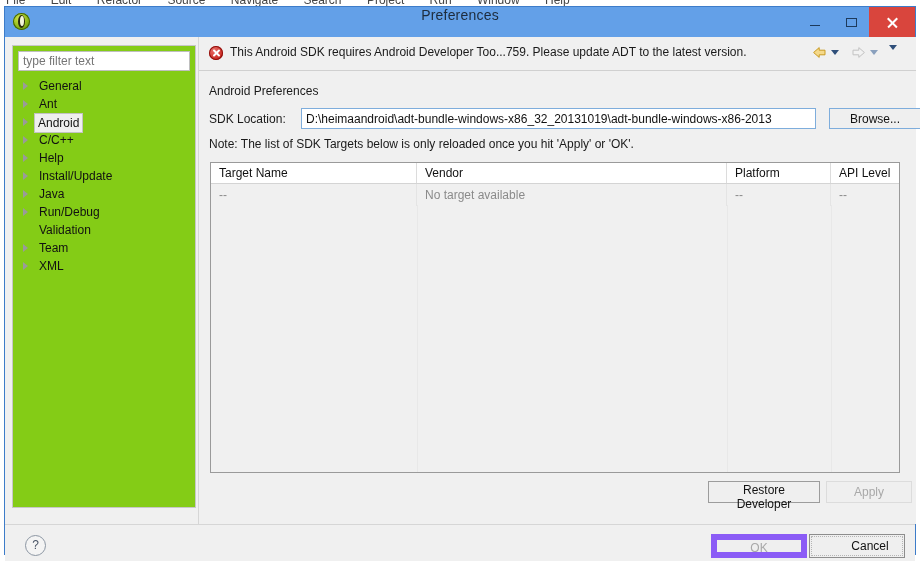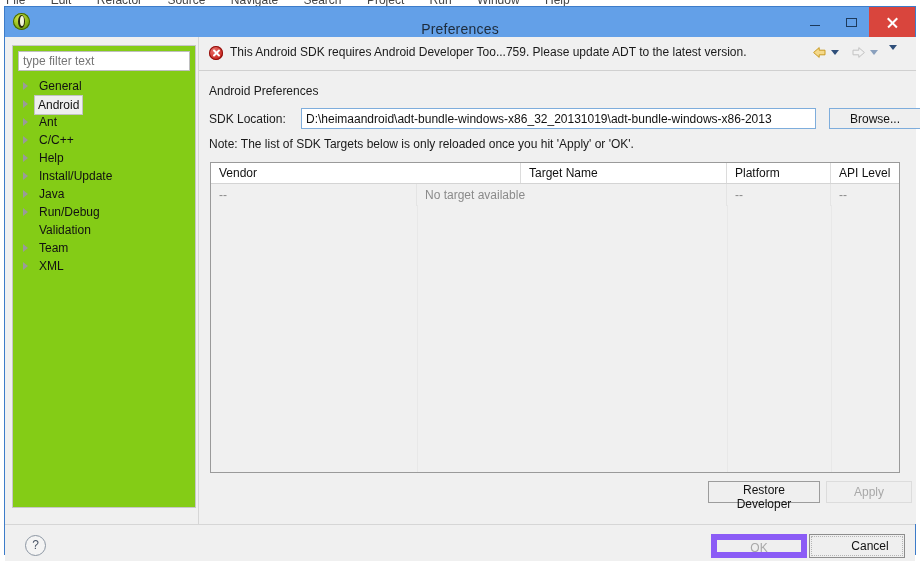--- a/index.html
+++ b/index.html
@@ -54,21 +54,21 @@
     border: 1px solid #3d7cc9;
     box-sizing: border-box;
   }
 
   
   #title-bar {
     position: relative;
     height: 30px;
     background: #63a0e8;
     display: flex;
-    align-items: flex-end;
+    align-items: flex-start;
   }
   #eclipse-icon {
     position: absolute;
     left: 8px; top: 6px;
     width: 17px; height: 17px;
   }
   #eclipse-icon .outer {
     position: absolute; left: 0; top: 0;
     width: 17px; height: 17px;
     border-radius: 50%;
@@ -480,27 +480,27 @@
 
   <div id="dialog-body">
 
     <div id="tree-panel">
       <input id="filter-input" type="text" placeholder="type filter text" style="">
       <div id="tree-list">
         <div class="tree-item">
           <span class="arrow"></span>
           <span class="label">General</span>
         </div>
+        <div class="tree-item">
+          <span class="arrow"></span>
+          <span class="label">Ant</span>
+        </div>
         <div class="tree-item focused">
           <span class="arrow"></span>
           <span class="label">Android</span>
-        </div>
-        <div class="tree-item">
-          <span class="arrow"></span>
-          <span class="label">Ant</span>
         </div>
         <div class="tree-item">
           <span class="arrow"></span>
           <span class="label">C/C++</span>
         </div>
         <div class="tree-item">
           <span class="arrow"></span>
           <span class="label">Help</span>
         </div>
         <div class="tree-item">
@@ -563,22 +563,22 @@
       <div id="sdk-row">
         <div id="sdk-label">SDK Location:</div>
         <input id="sdk-location-input" type="text" value="D:\heimaandroid\adt-bundle-windows-x86_32_20131019\adt-bundle-windows-x86-2013" style="">
         <button id="browse-button">Browse...</button>
       </div>
 
       <div id="note-text">Note: The list of SDK Targets below is only reloaded once you hit 'Apply' or 'OK'.</div>
 
       <div id="targets-table">
         <div id="table-head">
+          <div class="th col-0">Target Name</div>
           <div class="th col-1">Vendor</div>
-          <div class="th col-0">Target Name</div>
           <div class="th col-2">Platform</div>
           <div class="th col-3">API Level</div>
         </div>
         <div class="table-row">
           <div class="td col-0">--</div>
           <div class="td col-1">No target available</div>
           <div class="td col-2">--</div>
           <div class="td col-3">--</div>
         </div>
         <div id="table-body-fill">

